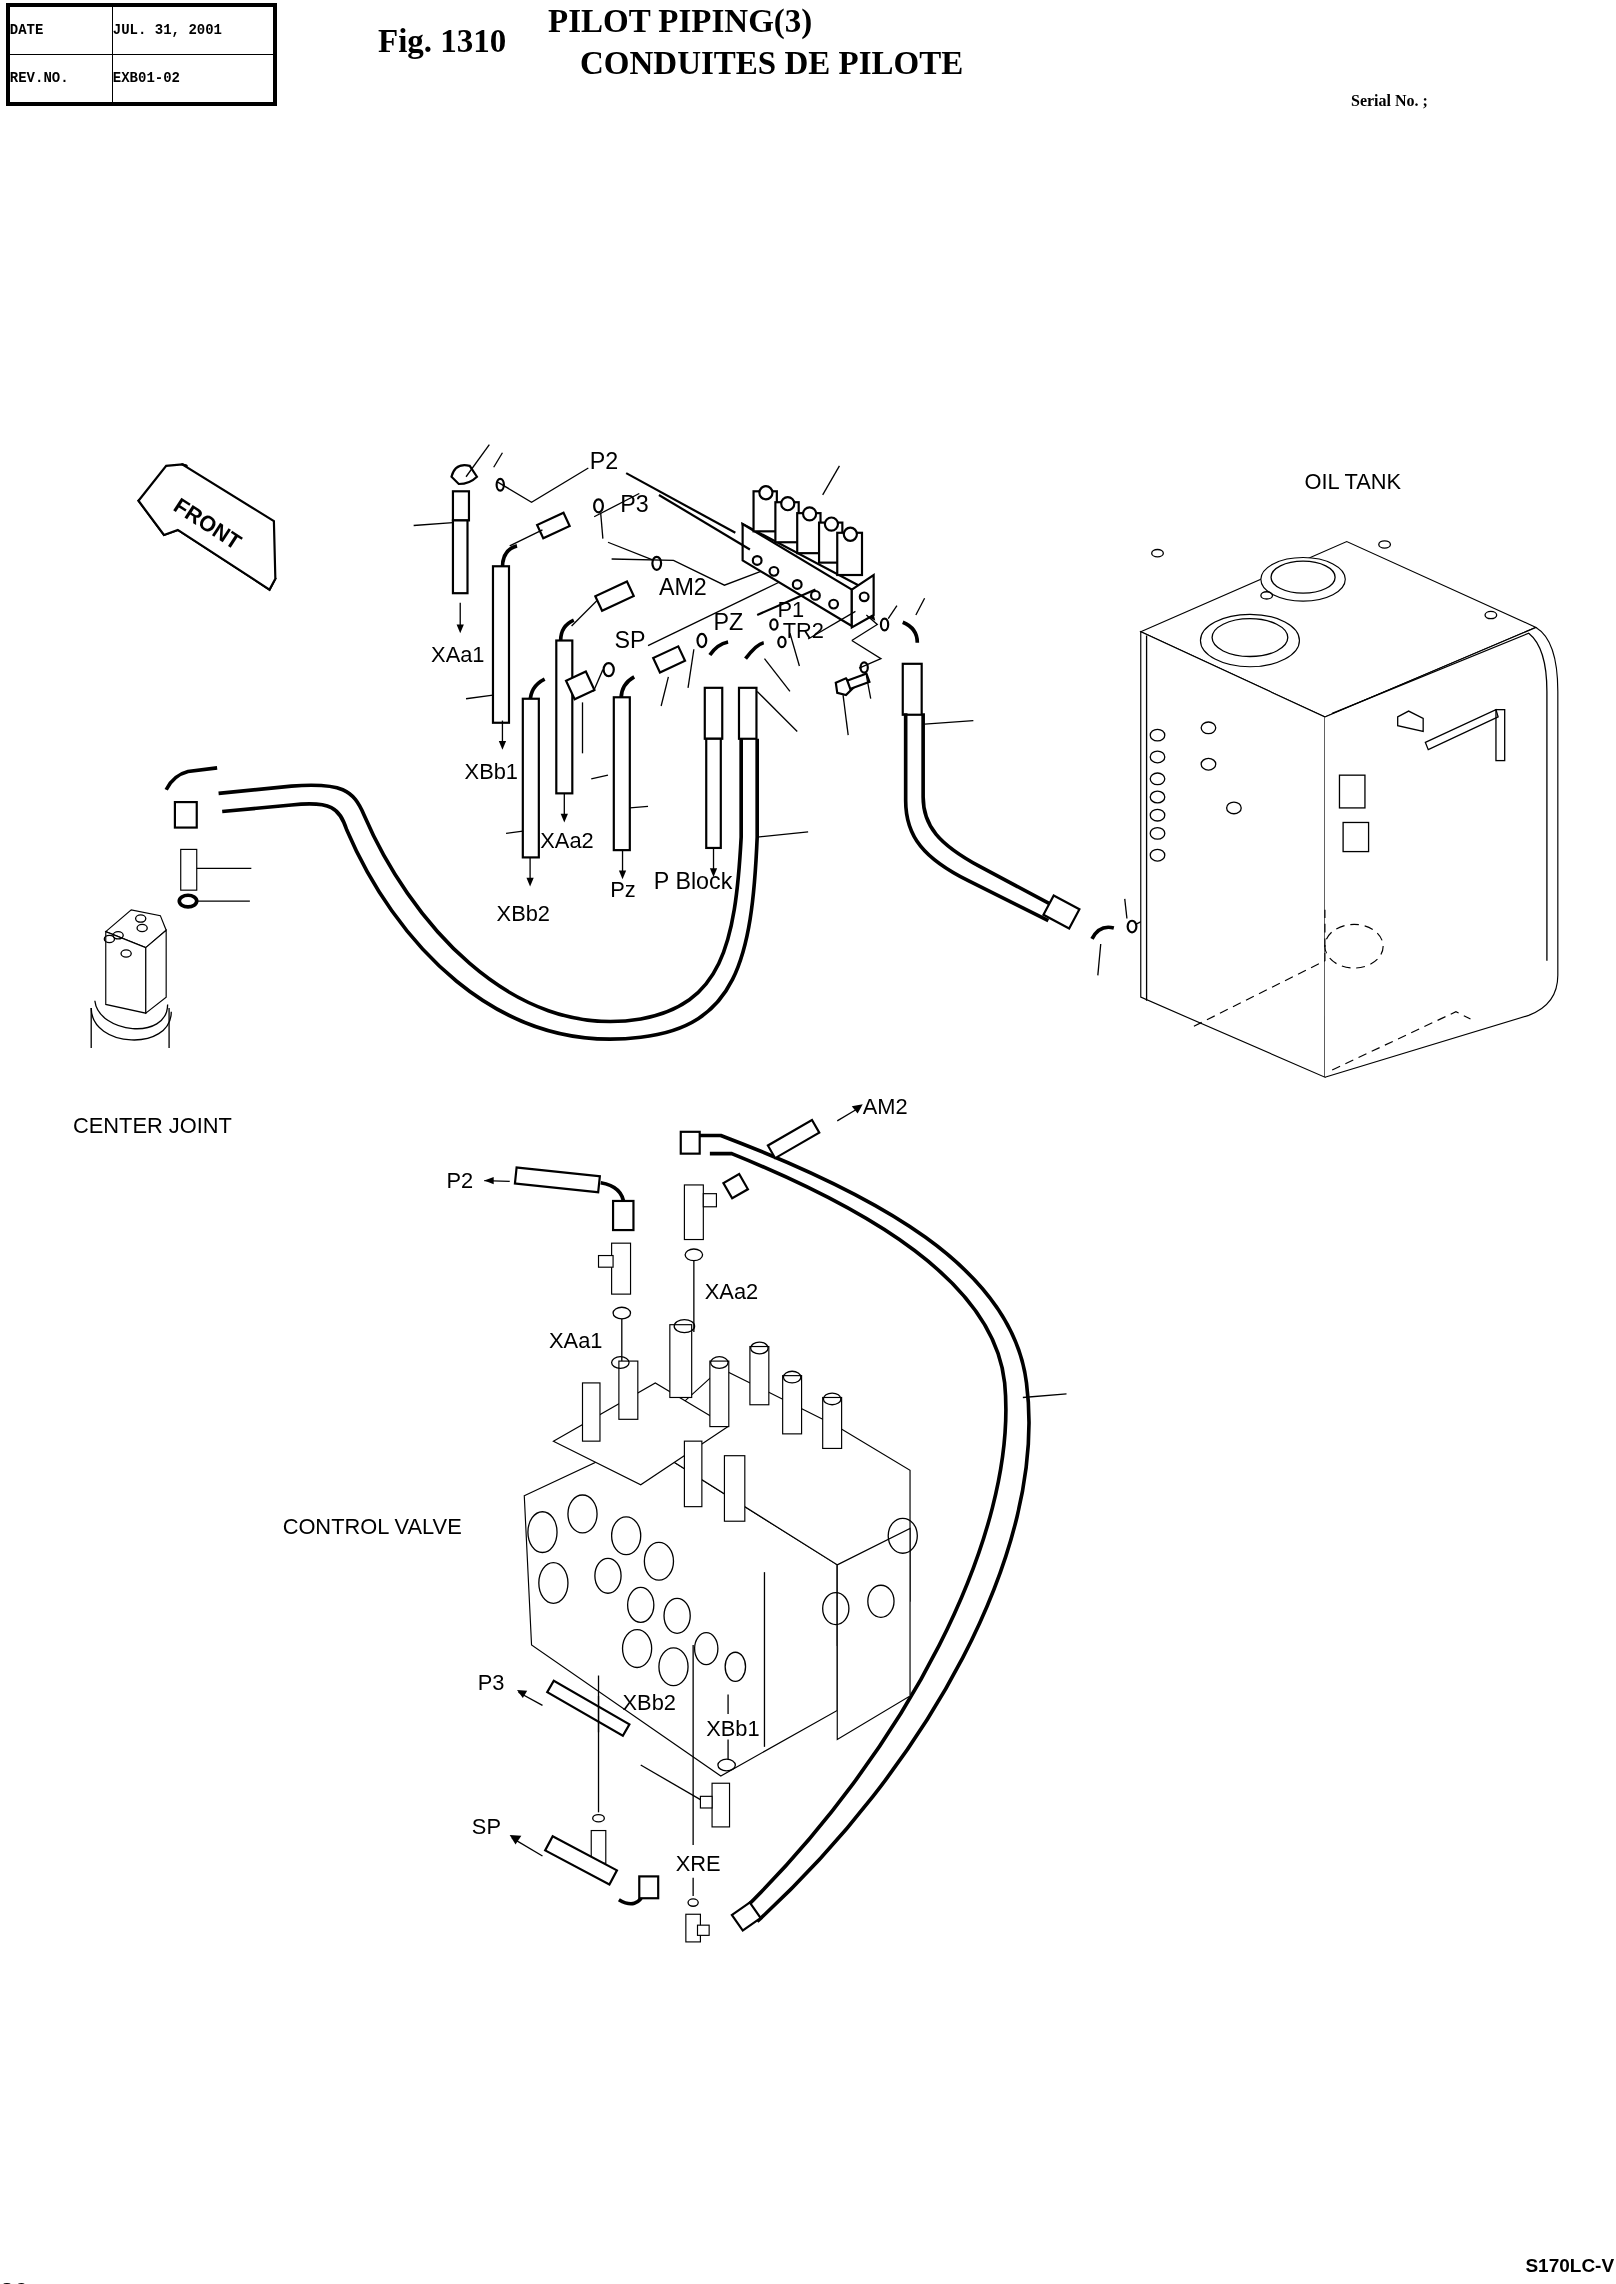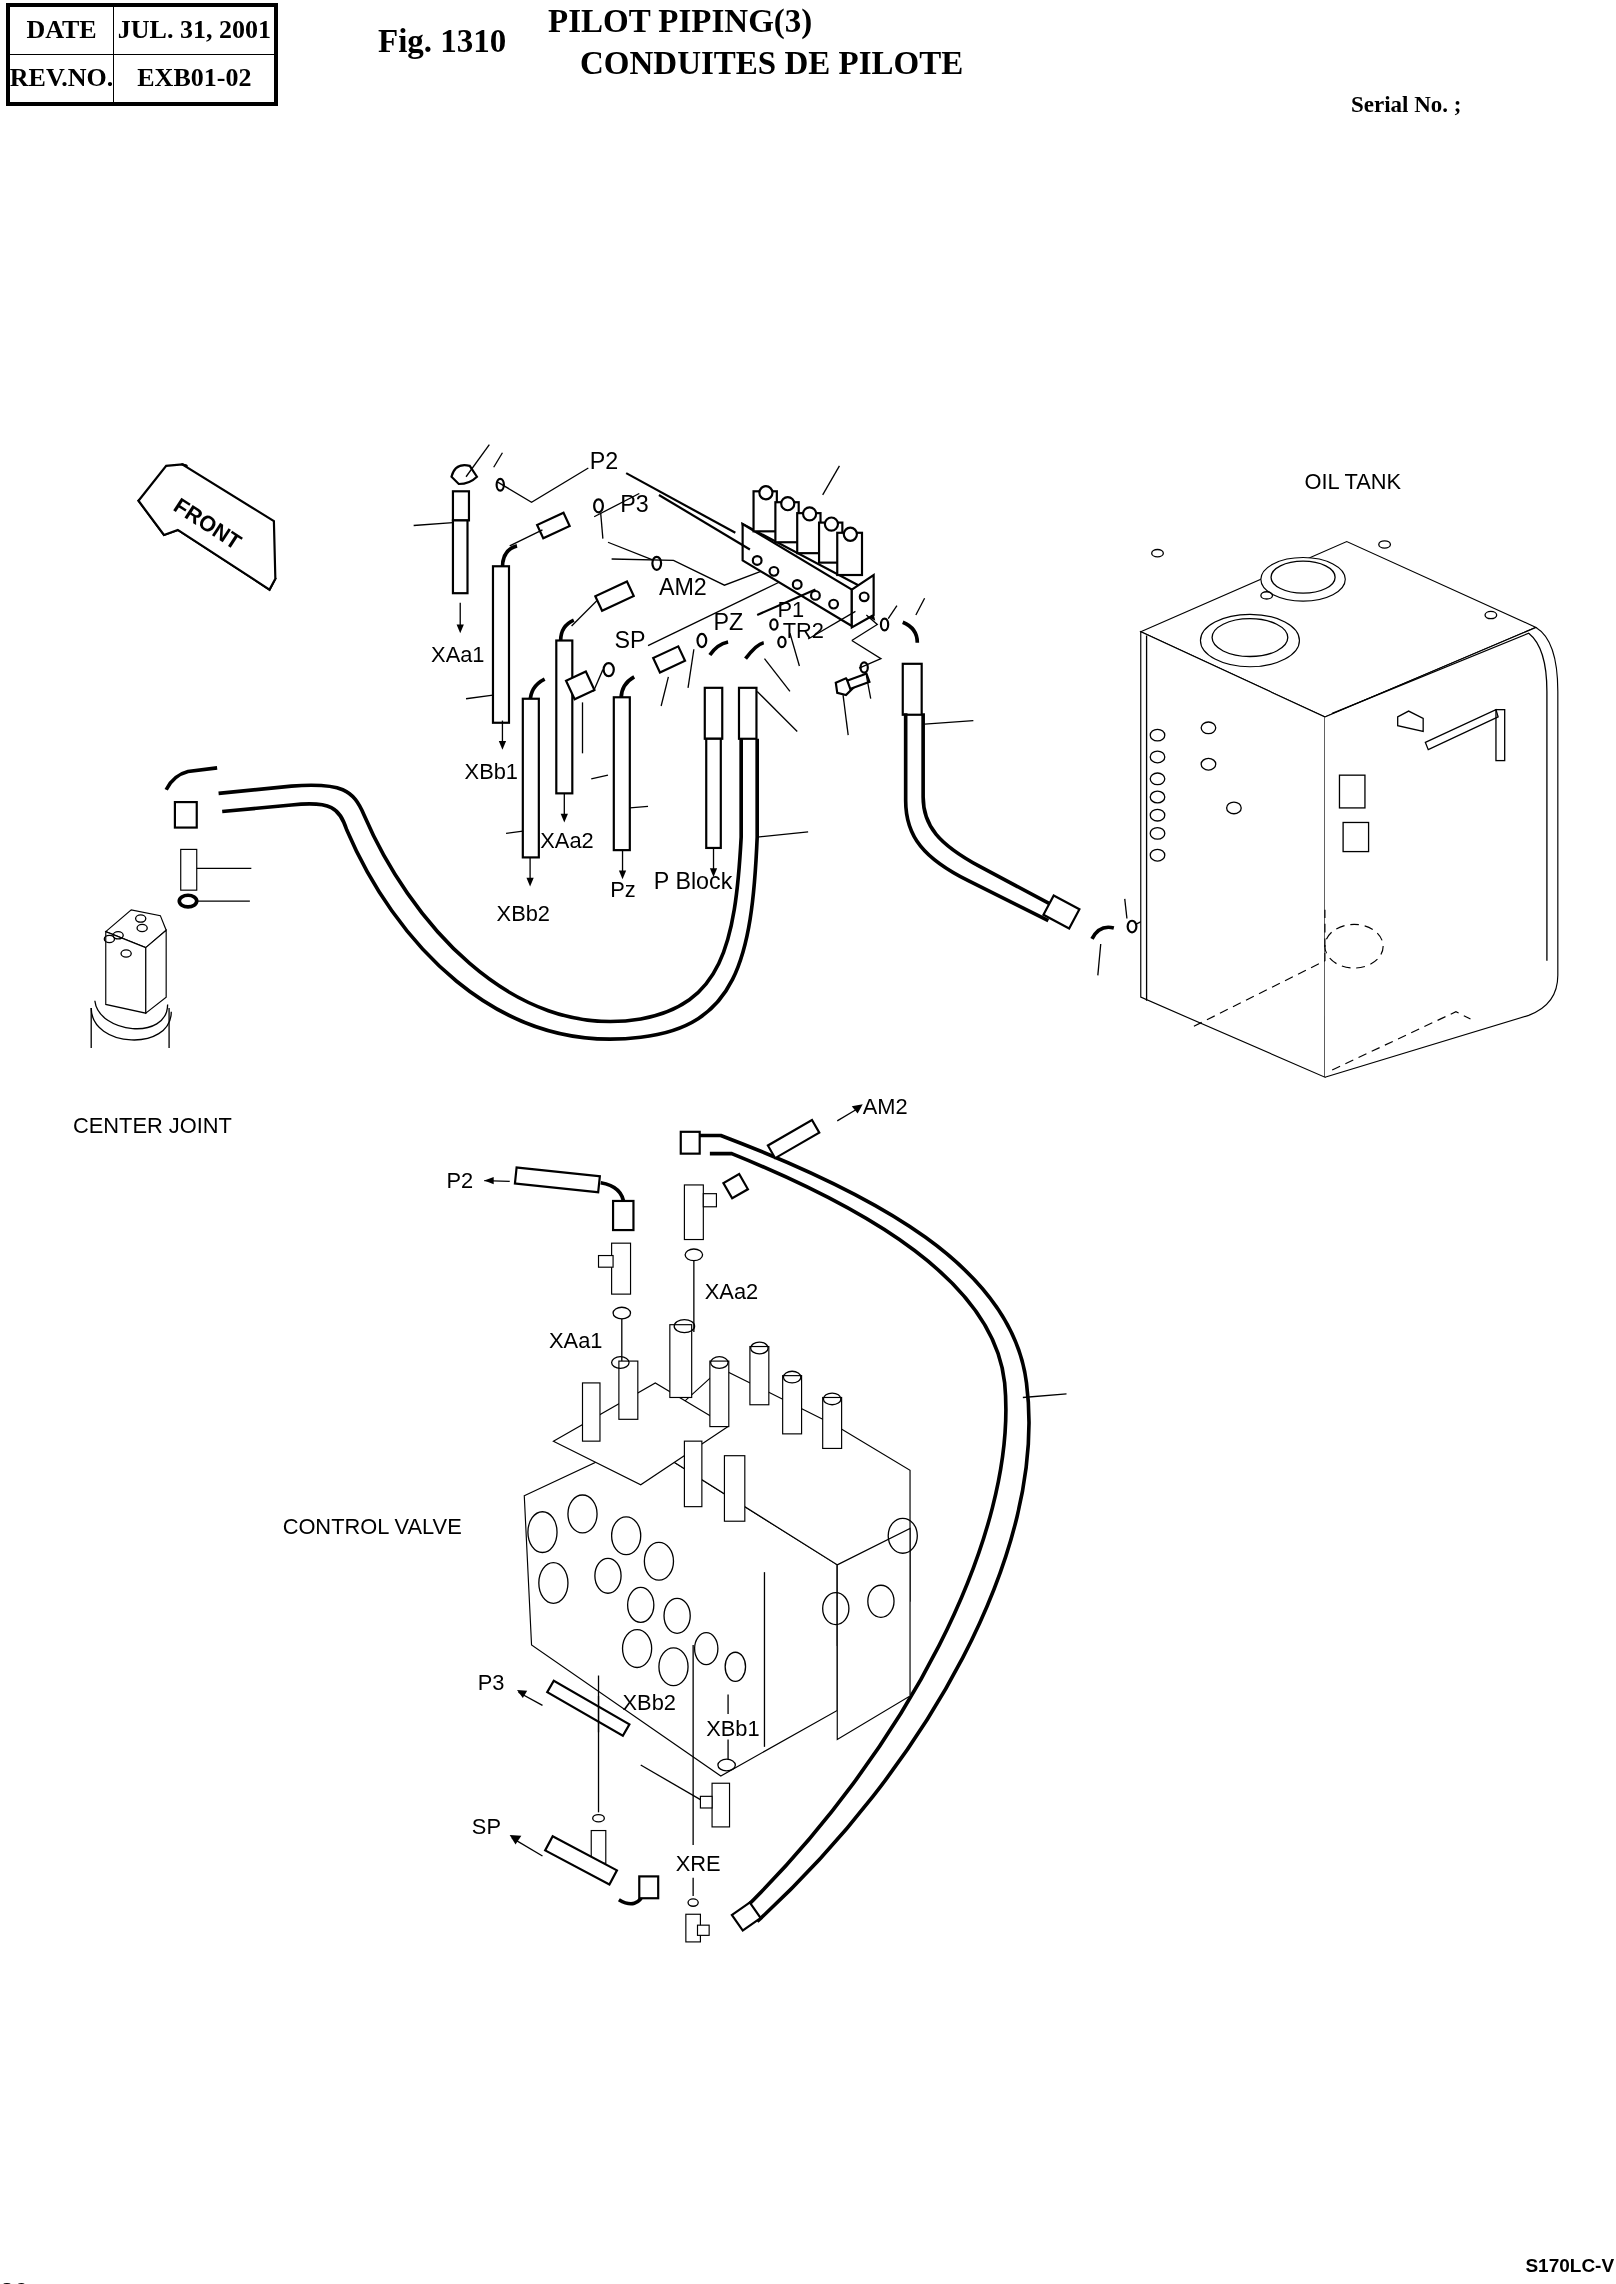--- a/index.html
+++ b/index.html
@@ -1,23 +1,23 @@
 <!DOCTYPE html>
 <html style="font-size:11.6px"><head>
 <meta charset="utf-8">
 <style>
   html,body{margin:0;padding:0;background:#fff;}
   body{width:1617px;height:2284px;position:relative;overflow:hidden;font-family:"Liberation Sans",sans-serif;color:#000;}
   #info-table{position:absolute;left:5.8px;top:2.9px;border-collapse:collapse;border:4.4px solid #000;}
-  #info-table td{border:1.5px solid #000;font-family:Liberation Serif, serif;font-weight:bold;font-size:26px;text-align:center;padding:0;height:47px;}
+  #info-table td{border:1.5px solid #000;font-family:Liberation Mono, monospace;font-weight:bold;font-size:14px;padding:0;height:47px;}
   #info-table td.k{width:102px;} #info-table td.v{width:160px;}
   #fig-no{position:absolute;left:378px;top:23px;font-family:"Liberation Serif",serif;font-weight:bold;font-size:33px;}
   #title-en{position:absolute;left:548px;top:2.9px;font-family:"Liberation Serif",serif;font-weight:bold;font-size:33px;}
   #title-fr{position:absolute;left:544px;top:45px;font-family:"Liberation Serif",serif;font-weight:bold;font-size:33px;margin-left:36px;}
-  #serial{position:absolute;left:1351px;top:92px;font-family:"Liberation Serif",serif;font-weight:bold;font-size:23px;}
+  #serial{position:absolute;left:1351px;top:92px;font-family:"Liberation Serif",serif;font-weight:bold;font-size:16px;}
   #page-no{position:absolute;left:0px;top:2255px;font-weight:bold;font-size:25px;margin-top:23px;}
   #model{position:absolute;right:2.9px;top:2255px;font-weight:bold;font-size:19px;}
   svg#diagram{position:absolute;left:0;top:0;}
   .lbl{font-family:"Liberation Sans",sans-serif;font-size:30px;fill:#000;}
   .big{font-size:32px;}
   .hose{fill:none;stroke:#000;stroke-width:5;}
   .thin{fill:none;stroke:#000;stroke-width:1.8;}
   .med{fill:none;stroke:#000;stroke-width:3;}
   .fill-w{fill:#fff;stroke:#000;stroke-width:3;}
   .fill-wt{fill:#fff;stroke:#000;stroke-width:1.6;}

